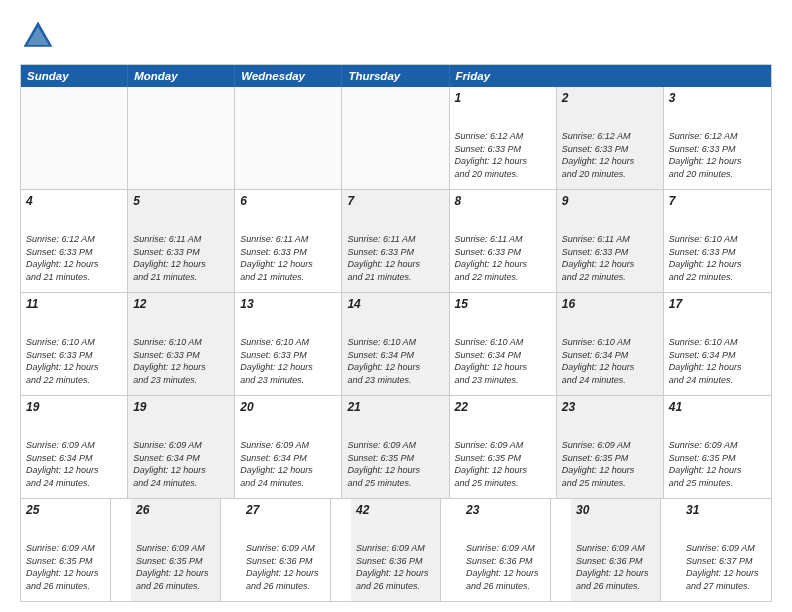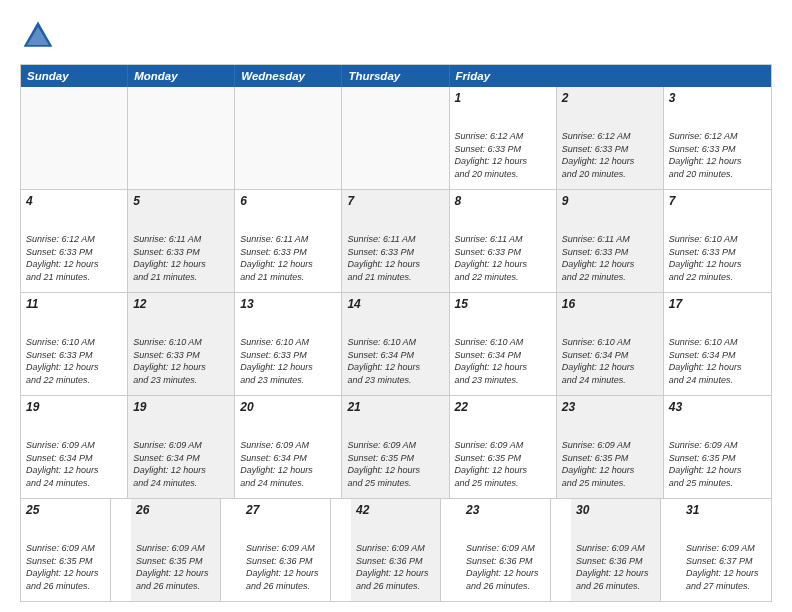--- a/index.html
+++ b/index.html
@@ -310,21 +310,21 @@
 and 25 minutes.</div>
           </div>
           <div class="cal-cell shaded">
             <span class="day-num">23</span>
             <div class="day-info" style="white-space: pre-line;">Sunrise: 6:09 AM
 Sunset: 6:35 PM
 Daylight: 12 hours
 and 25 minutes.</div>
           </div>
           <div class="cal-cell">
-            <span class="day-num">43</span>
+            <span class="day-num">41</span>
             <div class="day-info" style="white-space: pre-line;">Sunrise: 6:09 AM
 Sunset: 6:35 PM
 Daylight: 12 hours
 and 25 minutes.</div>
           </div>
         </div>
         <div class="cal-row">
           <div class="cal-cell">
             <span class="day-num">25</span>
             <div class="day-info" style="white-space: pre-line;">Sunrise: 6:09 AM

